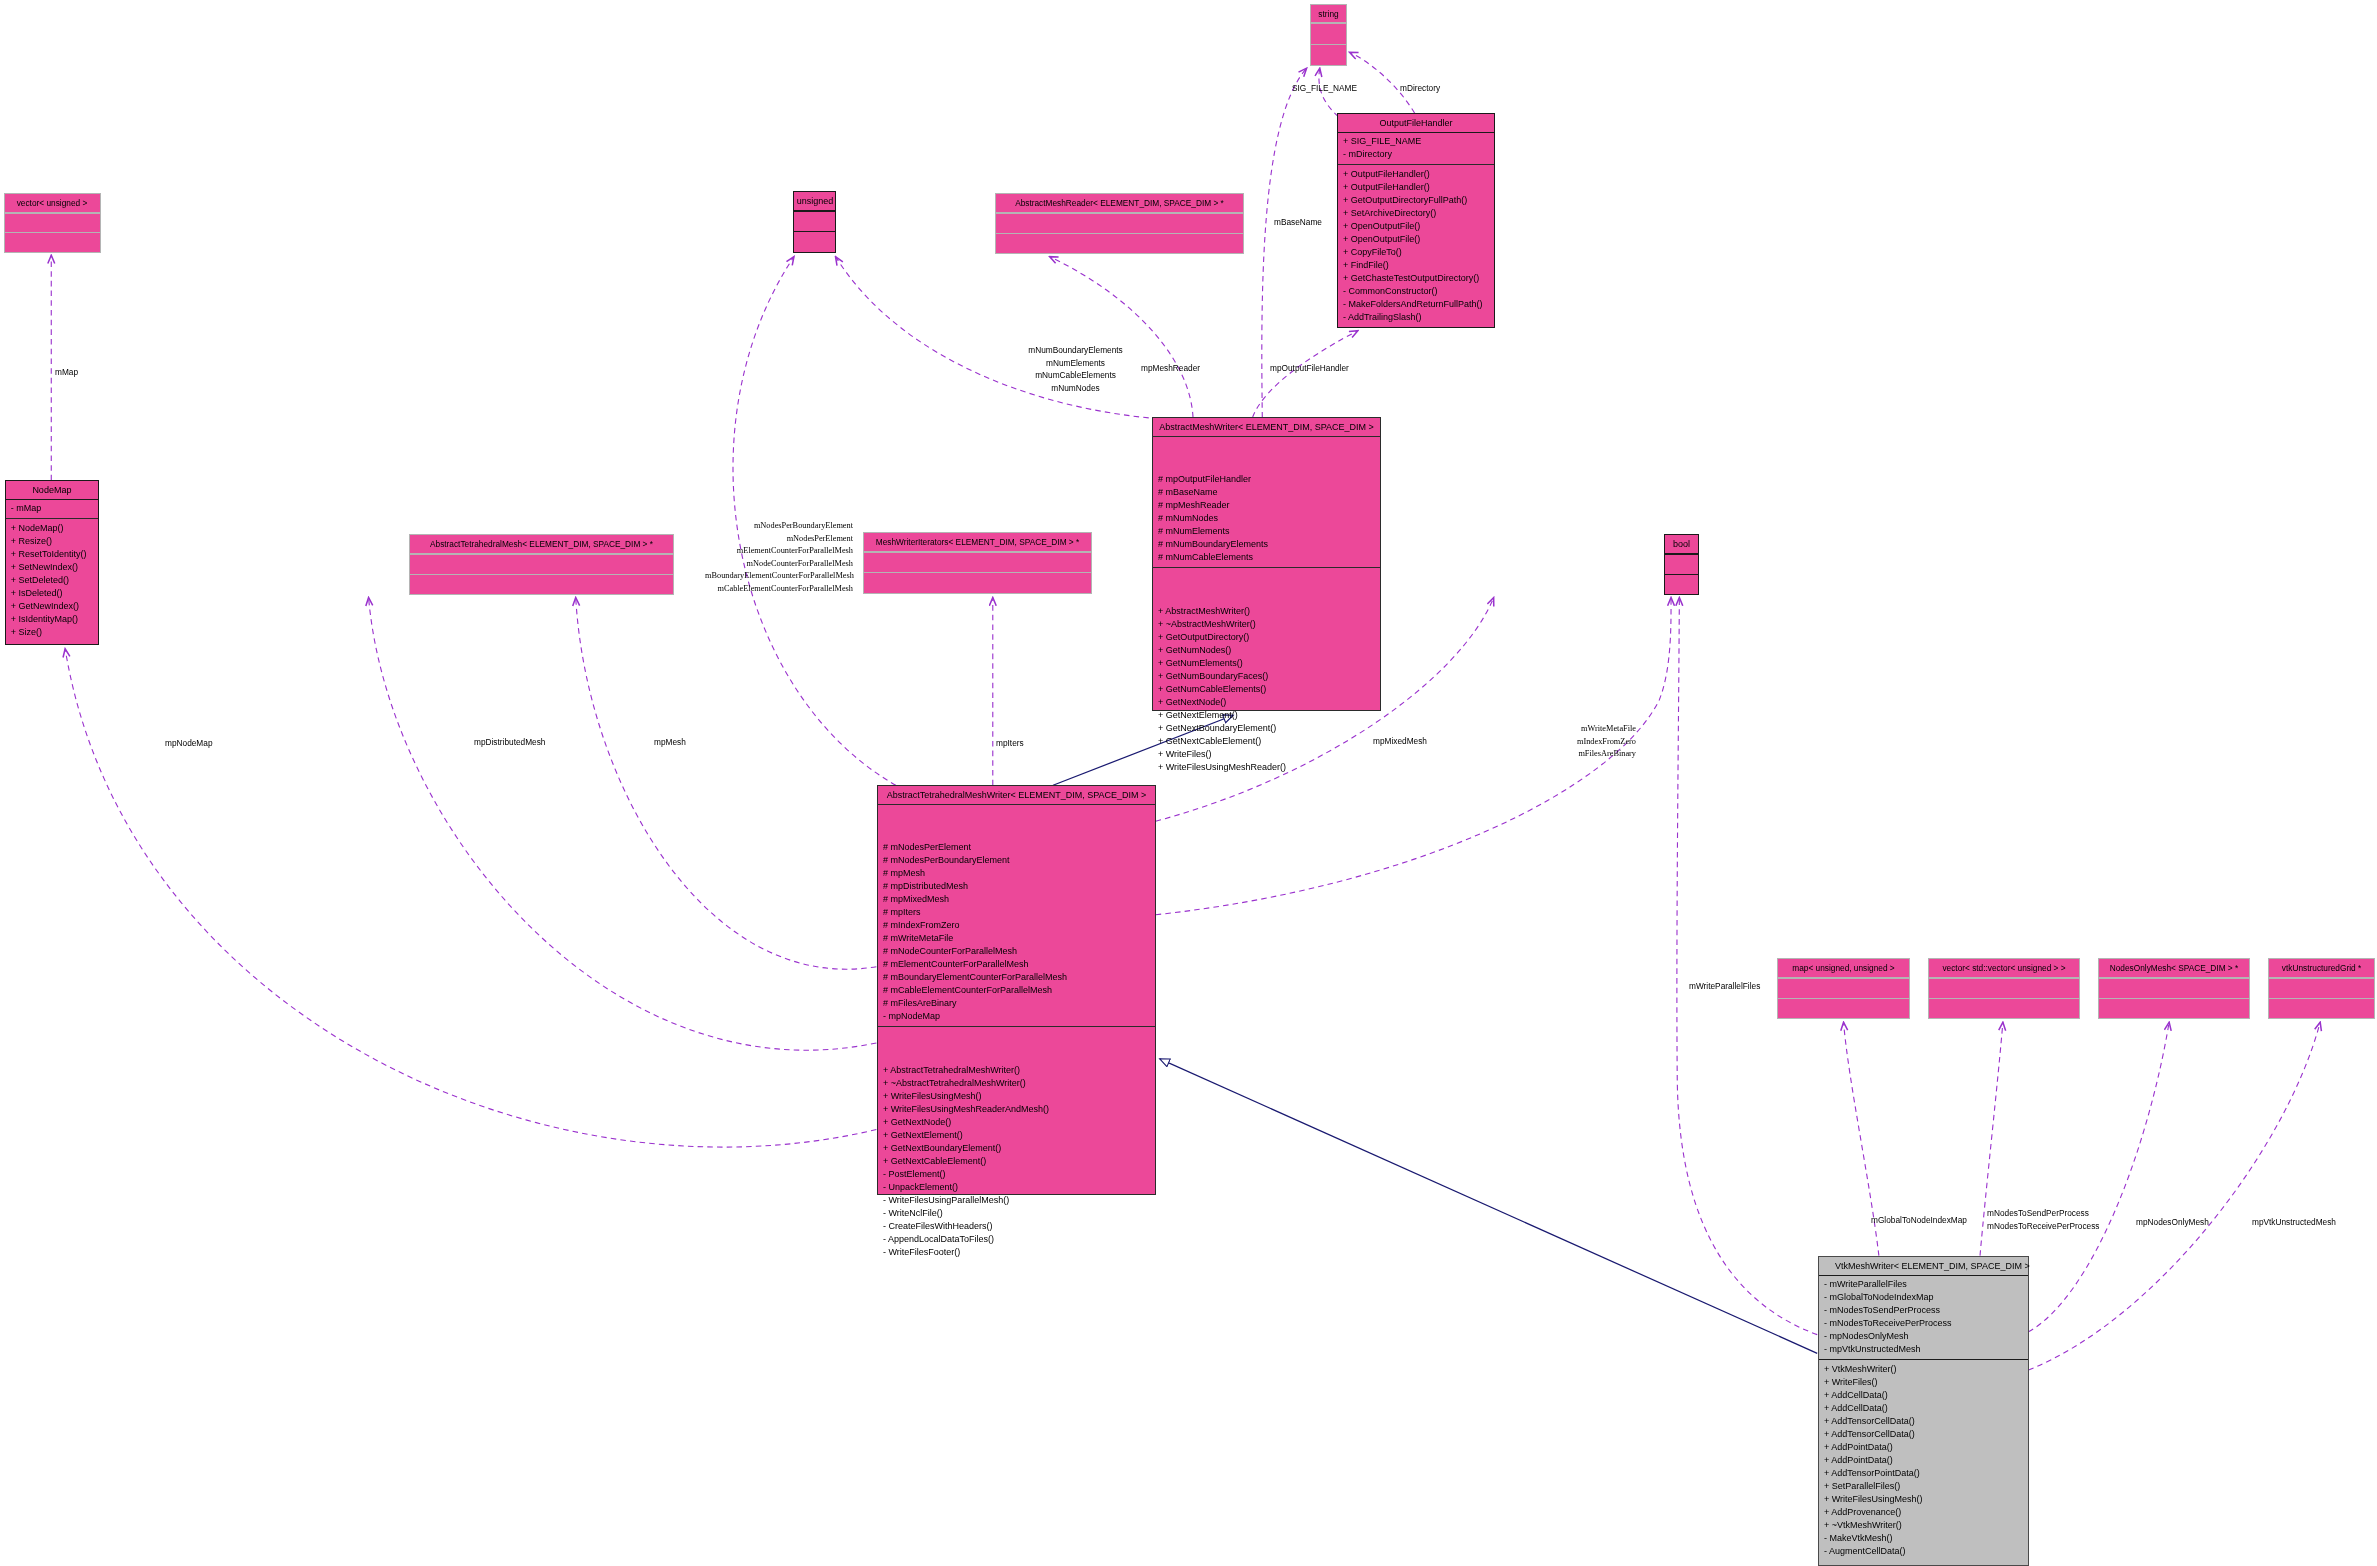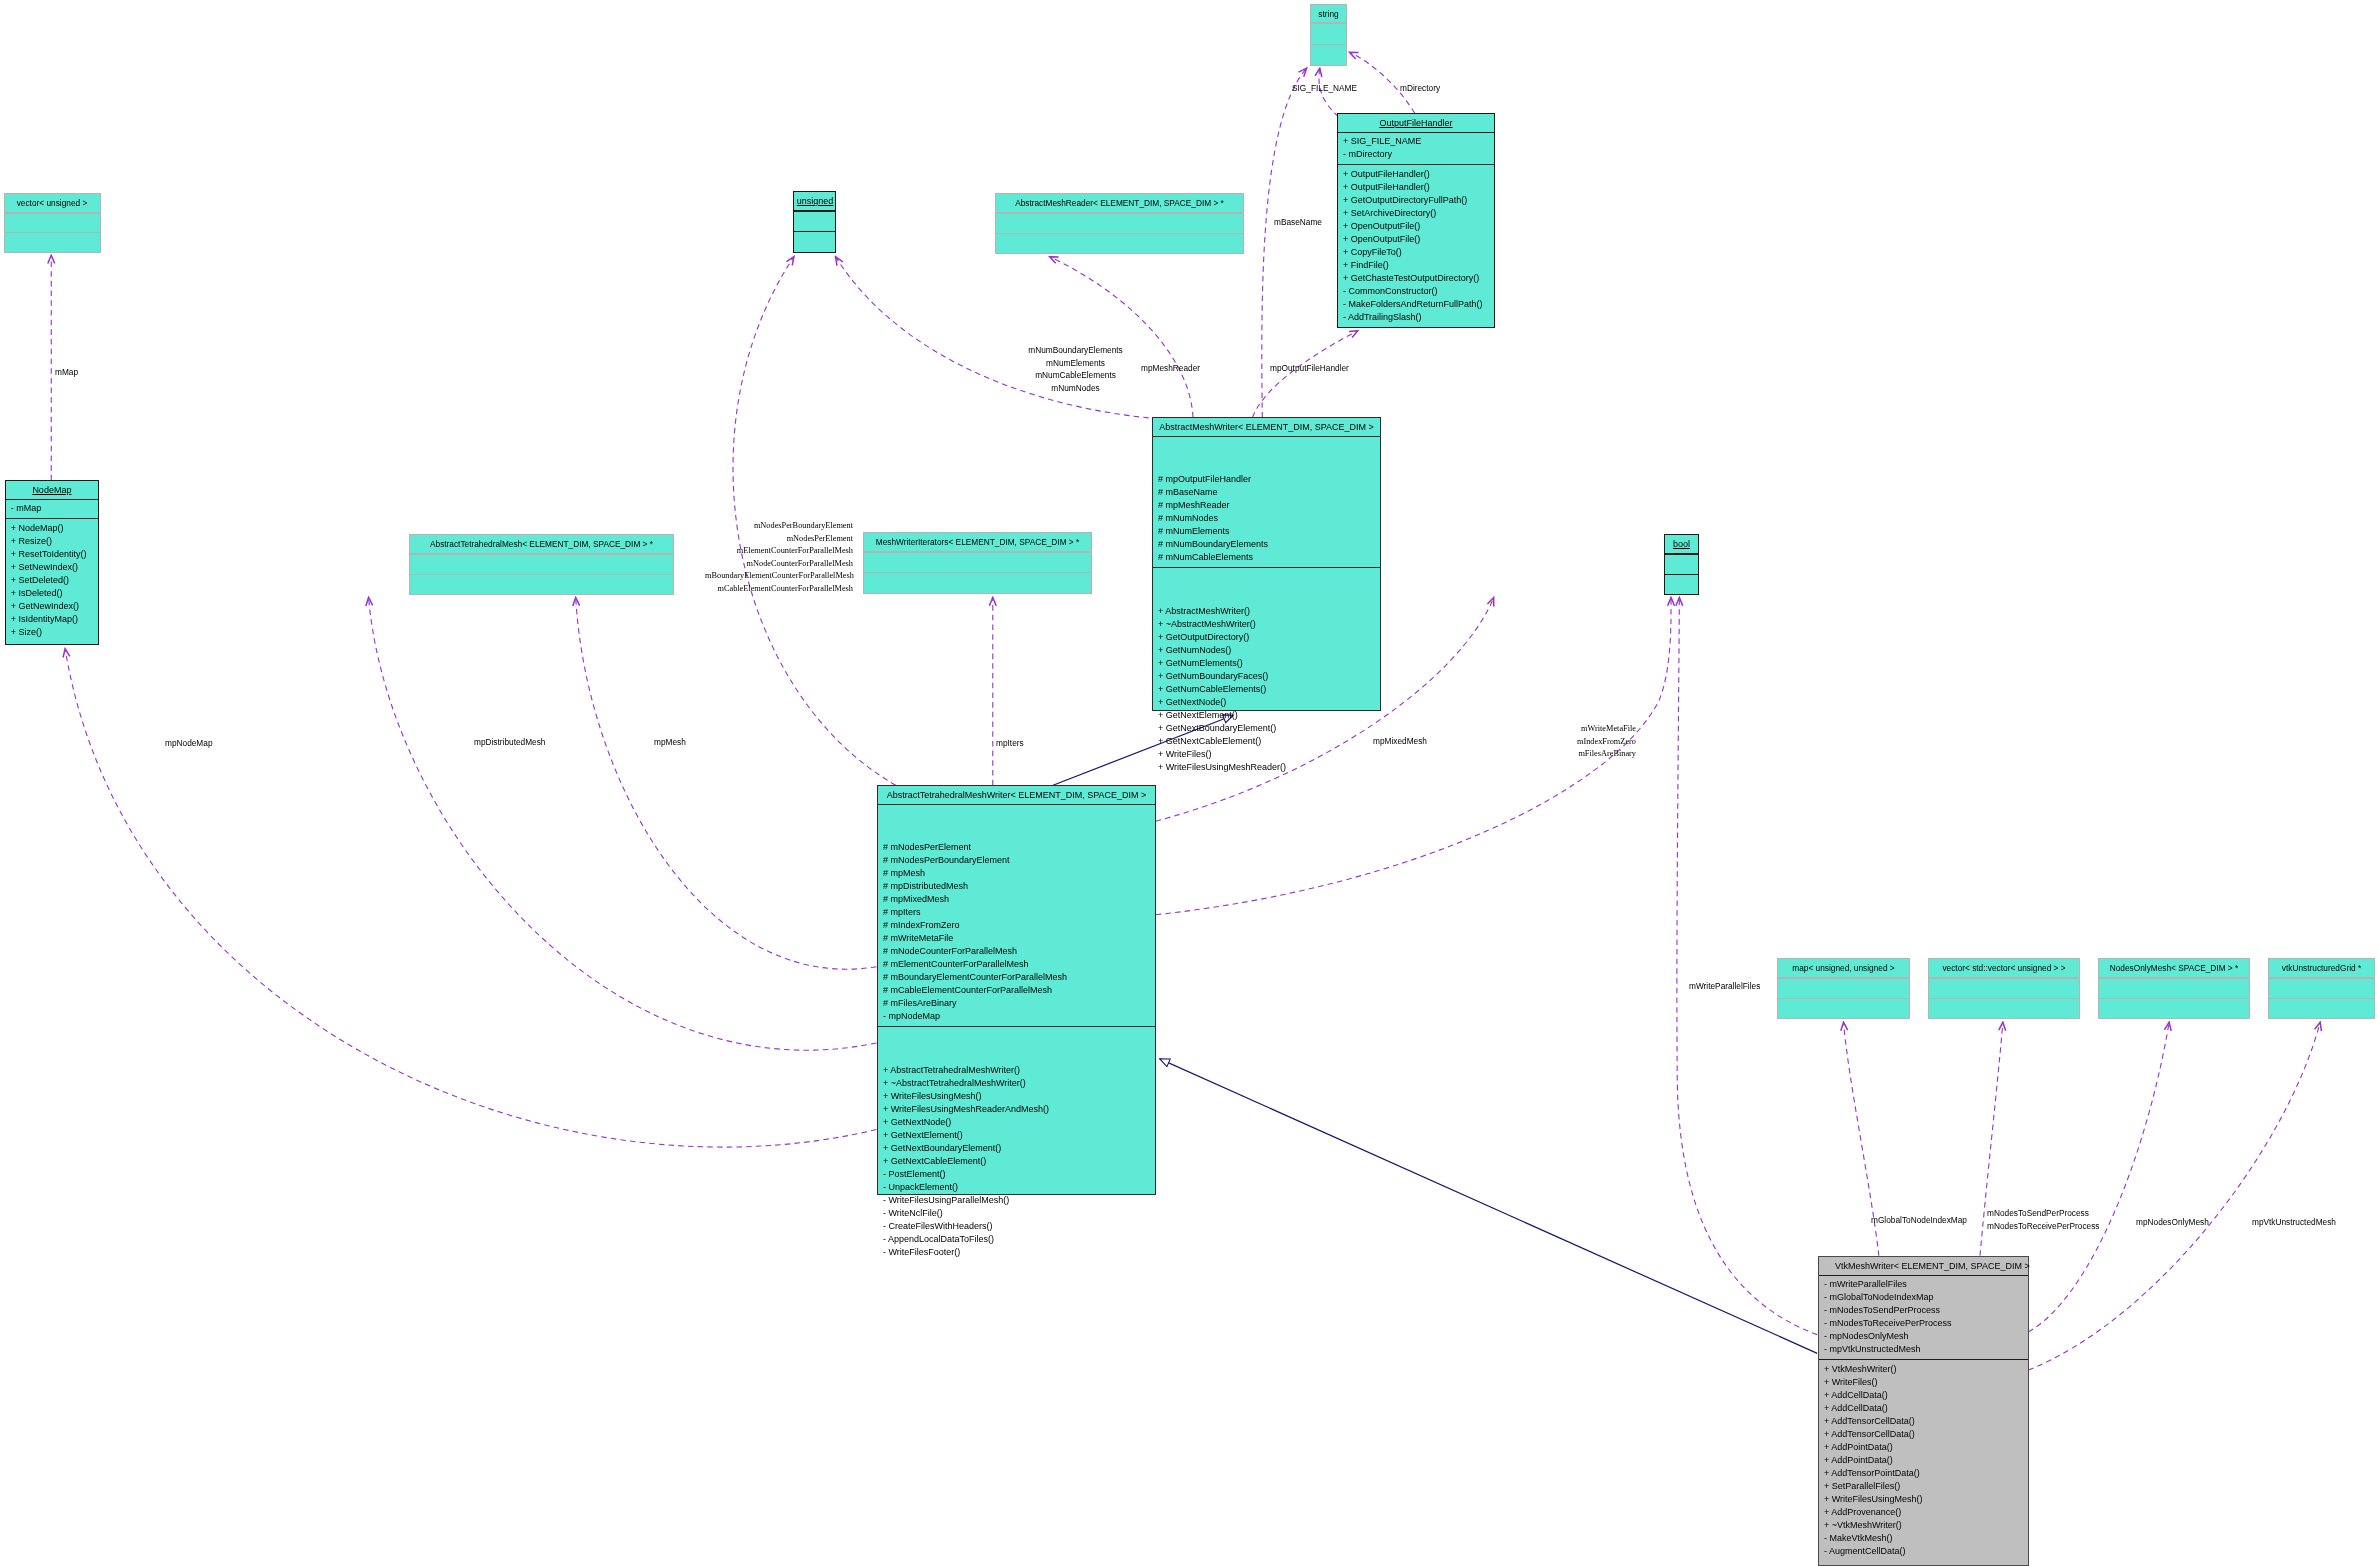--- a/index.html
+++ b/index.html
@@ -1,26 +1,26 @@
 <!DOCTYPE html>
 <html style="font-size:11px"><head>
 <meta charset="utf-8">
 <style>
   html,body{margin:0;padding:0;background:#ffffff;}
   #canvas{position:relative;width:2377px;height:1567px;background:#ffffff;
           font-family:"Liberation Sans","DejaVu Sans",sans-serif;color:#000;overflow:hidden;}
   #edges{position:absolute;left:0;top:0;z-index:0;pointer-events:none;}
-  .uml-box{position:absolute;background:#5eead4;display:flex;flex-direction:column;z-index:1;box-sizing:border-box;}
+  .uml-box{position:absolute;background:#ec4899;display:flex;flex-direction:column;z-index:1;box-sizing:border-box;}
   .uml-box.main{border:1.4px solid #2b2b2b;gap:34px;}
   .uml-box.solid{border:1.4px solid #1a1a1a;}
   .uml-box.stub{border:0.7px solid #b4b4b4;}
   .uml-box.selected{background:#bfbfbf;border:1.4px solid #4a4a4a;}
   .uml-title{flex:0 0 auto;text-align:center;padding:4.2px 2.8px 3.5px 2.8px;font-size:9px;white-space:nowrap;}
   .main .uml-title{border-bottom:1.4px solid #2b2b2b;}
-  .solid .uml-title{border-bottom:1.4px solid #1a1a1a;text-decoration:underline;}
+  .solid .uml-title{border-bottom:1.4px solid #1a1a1a;}
   .stub .uml-title{border-bottom:0.7px solid #b4b4b4;font-size:8.3px;}
   .selected .uml-title{border-bottom:1.4px solid #1b1b1b;padding-left:16px;}
   .uml-comp{padding:2.8px 4.9px;font-size:9px;line-height:13px;white-space:nowrap;}
   .uml-comp.attrs{flex:0 0 auto;}
   .uml-comp.methods{flex:1 1 auto;}
   .main .uml-comp.attrs,.solid .uml-comp.attrs{border-bottom:1.4px solid #2b2b2b;}
   .selected .uml-comp.attrs{border-bottom:1.4px solid #1b1b1b;}
   .uml-empty{flex:1 1 auto;}
   .stub .uml-empty{border-top:0.7px solid #b4b4b4;}
   .solid .uml-empty{border-top:1.4px solid #1a1a1a;}

